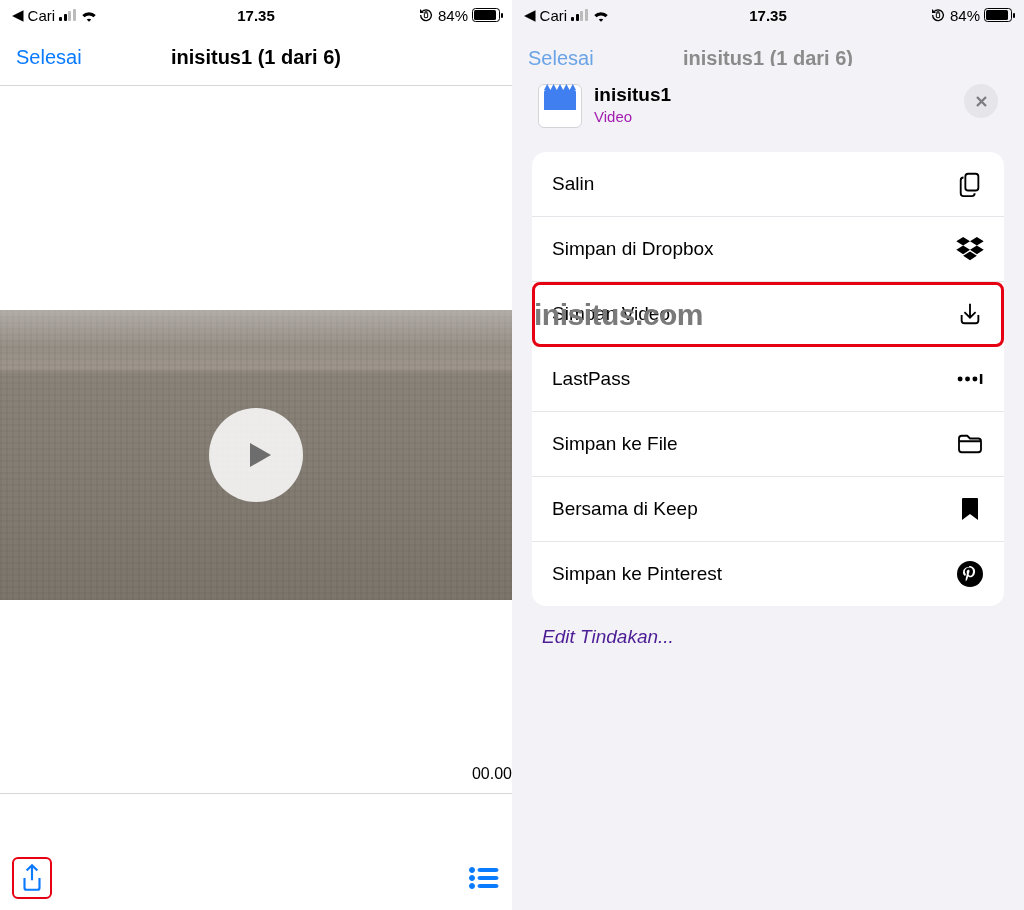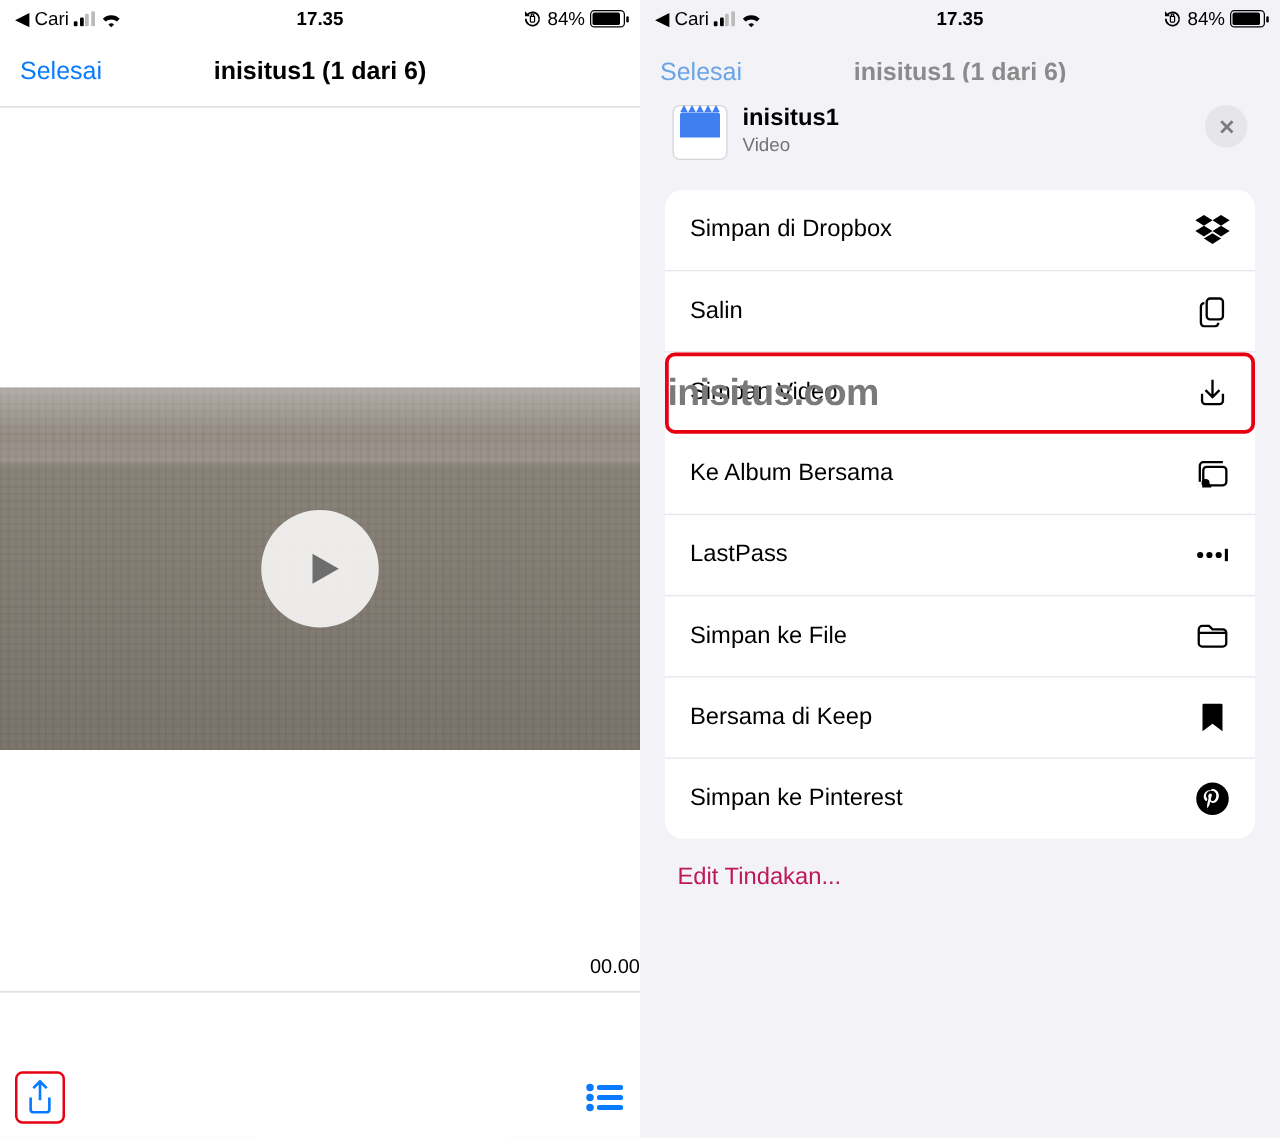--- a/index.html
+++ b/index.html
@@ -84,37 +84,37 @@
   .sheet-head .ficon { width:44px; height:44px; border:1px solid #d4d4d8; border-radius:6px;
     background:#fff; display:flex; align-items:flex-start; justify-content:center; padding-top:5px;}
   .sheet-head .ficon .clap { width:32px; height:20px; background:#3f7ff0; border-radius:2px 2px 0 0;
     position:relative;}
   .sheet-head .ficon .clap::before {
     content:""; position:absolute; top:-6px; left:0; right:0; height:6px; background:#3f7ff0;
     clip-path: polygon(0 100%,10% 0,20% 100%,30% 0,40% 100%,50% 0,60% 100%,70% 0,80% 100%,90% 0,100% 100%);
   }
   .sheet-head .txt { flex:1; }
   .sheet-head .name { font-size:19px; font-weight:600; color:#000;}
-  .sheet-head .kind { font-size:15px; color:#737373; margin-top:2px;}
+  .sheet-head .kind { font-size:15px; color:#a21caf; margin-top:2px;}
   .closebtn { width:34px; height:34px; border-radius:50%; background:#e5e5ea;
     display:flex; align-items:center; justify-content:center; color:#7c7c80;}
   .closebtn svg { width:15px; height:15px; stroke:#7c7c80; stroke-width:3; }
 
   .actions { background:#fff; border-radius:14px; overflow:hidden; margin-top:6px;}
   .action {
     display:flex; align-items:center; justify-content:space-between;
     padding: 18px 20px; font-size:19px; color:#000;
     border-bottom:1px solid #e5e5ea;
   }
   .action:last-child { border-bottom:none; }
   .action .ic { width:28px; height:28px; display:flex; align-items:center; justify-content:center;}
   .action.hl { outline: 3px solid #e60012; outline-offset:-3px; border-radius:8px;}
   .water { position:absolute; top:232px; left:14px; font-size:30px; font-weight:800;
     color:#7a7a7a; letter-spacing:-.5px; pointer-events:none;}
-  .editlink { color:#be185d; font-size:19px; padding: 20px 10px 0 10px; display:block;}
+  .editlink { color:#4c1d95; font-size:19px; padding: 20px 10px 0 10px; display:block;font-style:italic;}
 
   
   svg { display:block; }
 </style>
 </head>
 <body>
 
 <div class="pane left">
   <div class="statusbar">
     <div class="left">
@@ -239,53 +239,42 @@
       </div>
       <div class="closebtn">
         <svg viewBox="0 0 20 20">
             <path d="M4 4l12 12M16 4L4 16" fill="none"></path>
           </svg>
       </div>
     </div>
 
     <div class="actions" id="actions-list">
         <div class="action">
-          <span>Simpan di Dropbox</span>
-          <span class="ic">
-            <svg width="28" height="24" viewBox="0 0 32 28" fill="#000">
-              <path d="M8 0L0 5l8 5 8-5zM24 0l-8 5 8 5 8-5zM0 15l8 5 8-5-8-5zM16 15l8 5 8-5-8-5zM8 22l8 5 8-5-8-5z"></path>
-            </svg>
-          </span>
-        </div>
-        <div class="action">
           <span>Salin</span>
           <span class="ic">
             <svg width="26" height="26" viewBox="0 0 28 28" fill="none" stroke="#000" stroke-width="2">
               <rect x="9" y="3" width="14" height="18" rx="3"></rect>
               <path d="M19 24v0a3 3 0 01-3 3H7a3 3 0 01-3-3V10a3 3 0 013-3"></path>
             </svg>
           </span>
         </div>
+        <div class="action">
+          <span>Simpan di Dropbox</span>
+          <span class="ic">
+            <svg width="28" height="24" viewBox="0 0 32 28" fill="#000">
+              <path d="M8 0L0 5l8 5 8-5zM24 0l-8 5 8 5 8-5zM0 15l8 5 8-5-8-5zM16 15l8 5 8-5-8-5zM8 22l8 5 8-5-8-5z"></path>
+            </svg>
+          </span>
+        </div>
         <div class="action hl">
           <span>Simpan Video</span>
           <span class="ic">
             <svg width="26" height="26" viewBox="0 0 28 28" fill="none" stroke="#000" stroke-width="2">
               <path d="M14 3v14M8 12l6 6 6-6"></path>
               <path d="M5 15v6a3 3 0 003 3h12a3 3 0 003-3v-6"></path>
-            </svg>
-          </span>
-        </div>
-        <div class="action">
-          <span>Ke Album Bersama</span>
-          <span class="ic">
-            <svg width="28" height="24" viewBox="0 0 30 26" fill="none" stroke="#000" stroke-width="2">
-              <rect x="7" y="7" width="20" height="16" rx="3"></rect>
-              <path d="M4 20V6a3 3 0 013-3h17"></path>
-              <circle cx="9" cy="21" r="3.5" fill="#000" stroke="none"></circle>
-              <path d="M6 25a4 4 0 018 0" fill="#000" stroke="none"></path>
             </svg>
           </span>
         </div>
         <div class="action">
           <span>LastPass</span>
           <span class="ic">
             <svg width="32" height="14" viewBox="0 0 34 14" fill="#000">
               <circle cx="5" cy="7" r="3"></circle>
               <circle cx="14" cy="7" r="3"></circle>
               <circle cx="23" cy="7" r="3"></circle>

